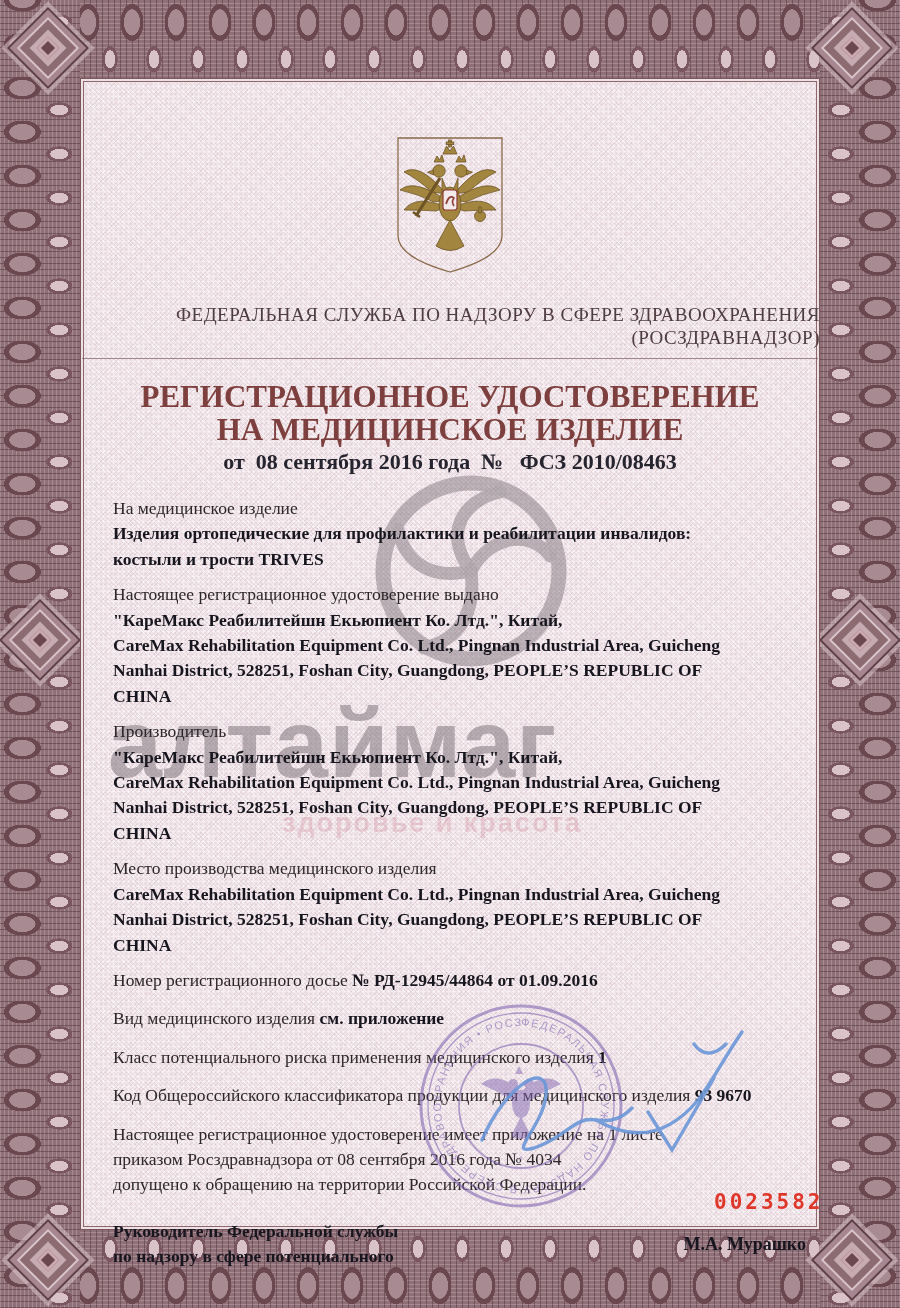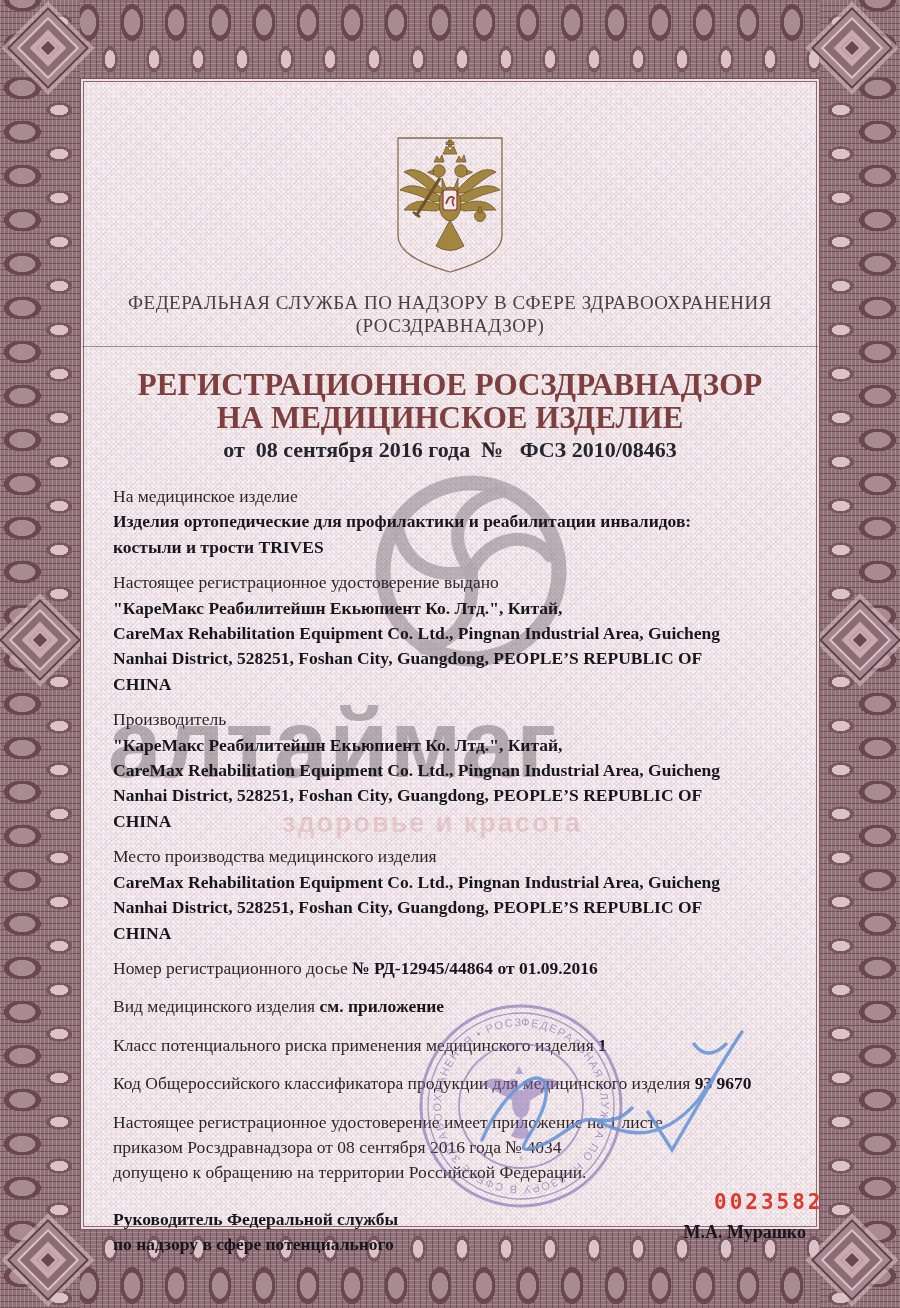--- a/index.html
+++ b/index.html
@@ -62,21 +62,21 @@
     font-family:"Liberation Sans", sans-serif;font-weight:bold;font-size:97px;
     letter-spacing:1px;color:rgba(118,108,114,.5);}
   .wm-faint{position:absolute;left:282px;top:808px;z-index:3;
     font-family:"Liberation Sans", sans-serif;font-weight:bold;font-size:27px;
     letter-spacing:2px;color:rgba(206,128,146,.30);}
 
   
   .content{position:absolute;left:80px;top:78px;right:80px;bottom:78px;z-index:4;
     padding:54px 0 0 0;color:#2c2628;}
   .emblem-wrap{text-align:center;}
-  .agency{margin-top:9px;text-align:center;color:#4d3c40;font-size:19px;line-height:23px;
+  .agency{margin-top:21px;text-align:right;color:#4d3c40;font-size:19px;line-height:23px;
     letter-spacing:.5px;}
   .rule{margin:9px 2px 0 2px;border:none;border-top:1px solid rgba(92,62,68,.55);height:0;}
   .title-block{margin-top:21px;text-align:center;color:#7d403e;font-weight:bold;
     font-size:31px;line-height:33px;letter-spacing:0;}
   .date-line{margin-top:3px;text-align:center;color:#26242e;font-weight:bold;font-size:22px;
     white-space:pre;}
 
   .bodytext{margin-top:21px;padding:0 33px;font-size:17.5px;line-height:25.4px;}
   .block{margin-bottom:10px;}
   .block-gap{margin-bottom:13px;}
@@ -174,21 +174,21 @@
     </div>
 
     <div class="agency">
       <div>ФЕДЕРАЛЬНАЯ СЛУЖБА ПО НАДЗОРУ В СФЕРЕ ЗДРАВООХРАНЕНИЯ</div>
       <div>(РОСЗДРАВНАДЗОР)</div>
     </div>
 
     <hr class="rule">
 
     <div class="title-block">
-      <div>РЕГИСТРАЦИОННОЕ РОСЗДРАВНАДЗОР</div>
+      <div>РЕГИСТРАЦИОННОЕ УДОСТОВЕРЕНИЕ</div>
       <div>НА МЕДИЦИНСКОЕ ИЗДЕЛИЕ</div>
     </div>
     <div class="date-line">от  08 сентября 2016 года  №   ФСЗ 2010/08463</div>
 
     <div class="bodytext">
 
       <div class="block">
         <div class="line">На медицинское изделие</div>
         <div class="line b">Изделия ортопедические для профилактики и реабилитации инвалидов:</div>
         <div class="line b">костыли и трости TRIVES</div>

